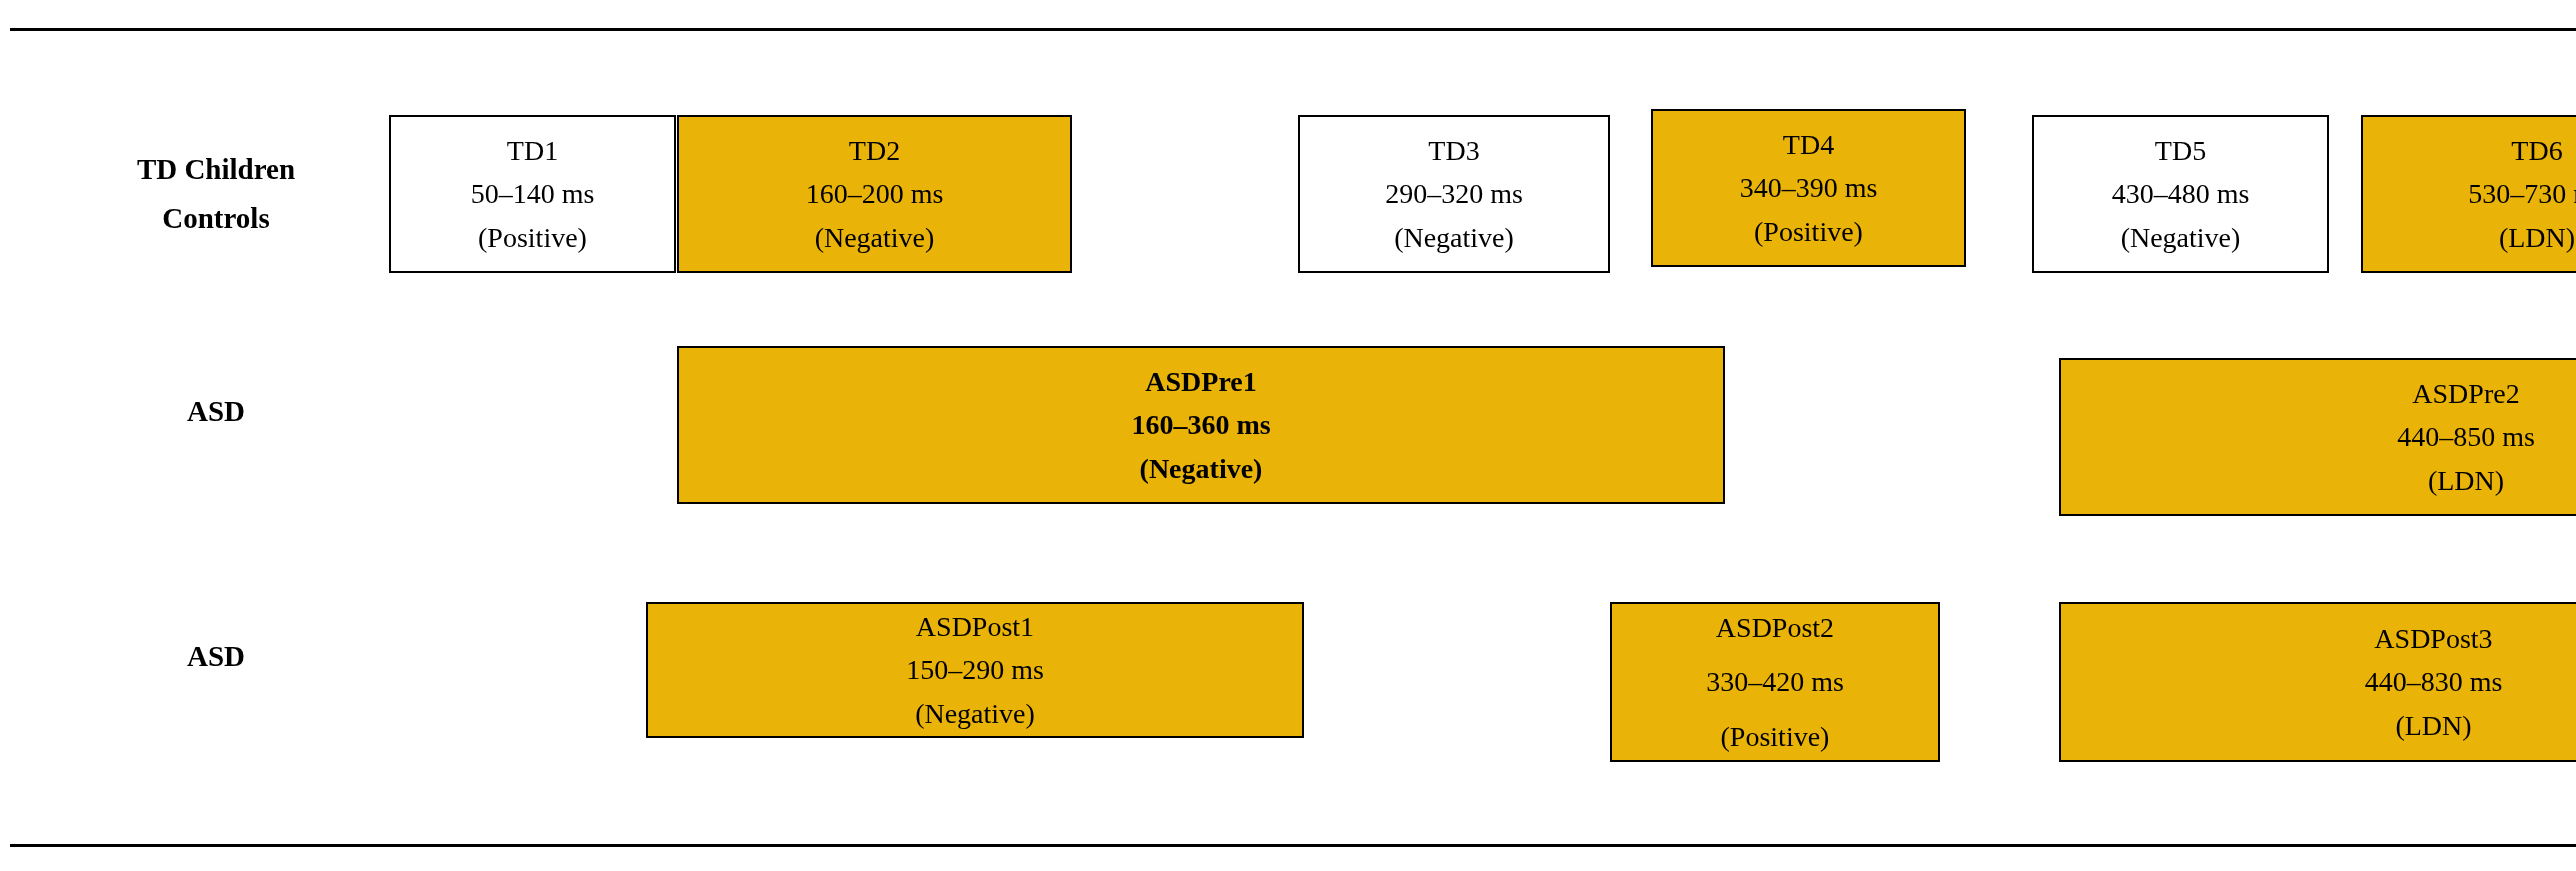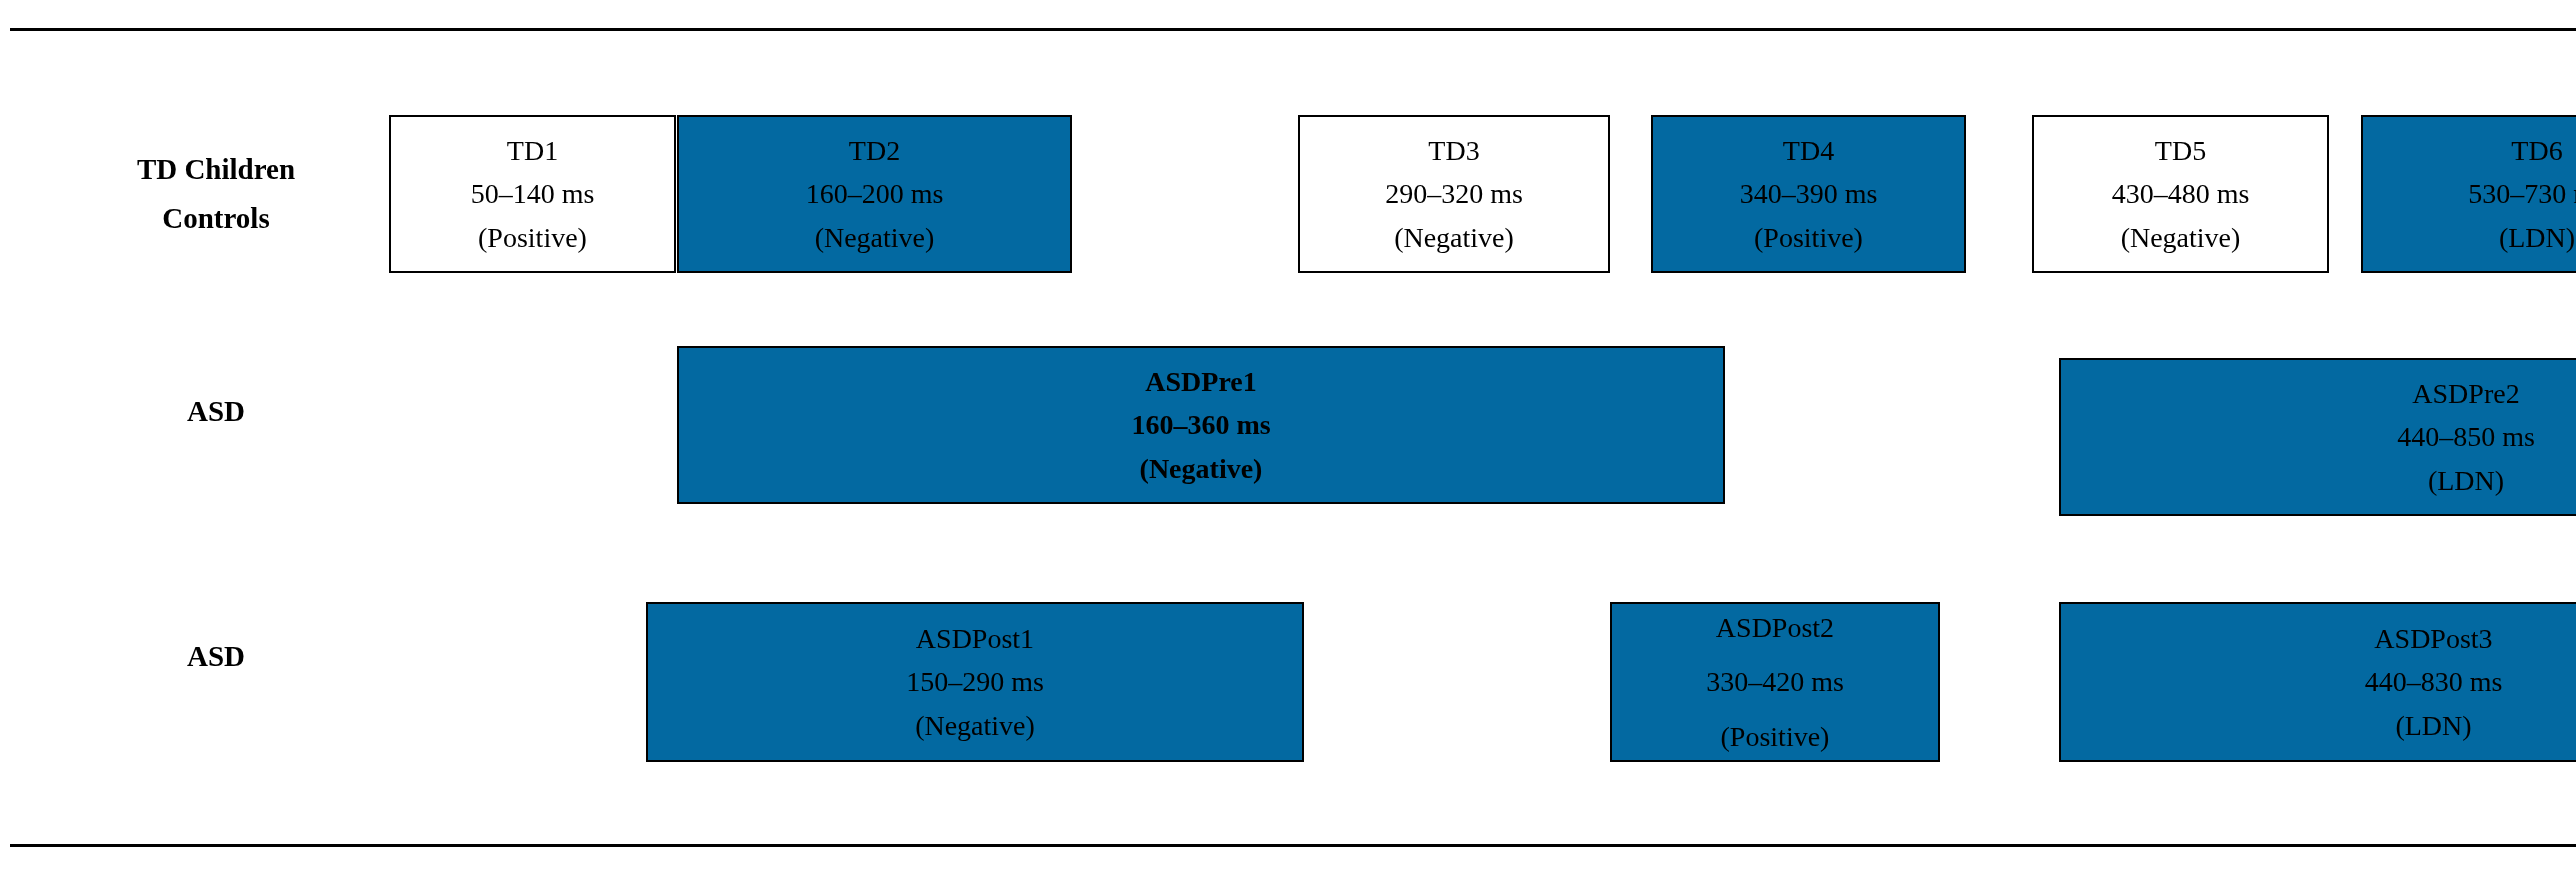--- a/index.html
+++ b/index.html
@@ -42,21 +42,21 @@
     flex-direction: column;
     align-items: center;
     justify-content: center;
     row-gap: 14px;
     text-align: center;
     font-size: 28px;
     line-height: 1.05;
     white-space: nowrap;
   }
   .box.white { background: #ffffff; }
-  .box.gray  { background: #0369a1; }
+  .box.gray  { background: #eab308; }
 </style>
 </head>
 <body>
 
 <div class="canvas">
   <div class="rule rule-top"></div>
   <div class="rule rule-bottom"></div>
   <div id="rows-root">
       <div class="row-label" style="top: 145px;">
         <div>TD Children</div>
@@ -70,21 +70,21 @@
       <div class="box gray" style="left: 677px; width: 395px; top: 115px; height: 158px;">
         <div>TD2</div>
         <div>160–200 ms</div>
         <div>(Negative)</div>
       </div>
       <div class="box white" style="left: 1298px; width: 312px; top: 115px; height: 158px;">
         <div>TD3</div>
         <div>290–320 ms</div>
         <div>(Negative)</div>
       </div>
-      <div class="box gray" style="left: 1651px; width: 315px; top: 115px; height: 158px;">
+      <div class="box gray" style="left: 1651px; width: 315px; top: 109px; height: 158px;">
         <div>TD4</div>
         <div>340–390 ms</div>
         <div>(Positive)</div>
       </div>
       <div class="box white" style="left: 2016px; width: 297px; top: 115px; height: 158px; margin-left: 16px;">
         <div>TD5</div>
         <div>430–480 ms</div>
         <div>(Negative)</div>
       </div>
       <div class="box gray" style="left: 2361px; width: 352px; top: 115px; height: 158px;">
@@ -101,21 +101,21 @@
         <div>(Negative)</div>
       </div>
       <div class="box gray" style="left: 2059px; width: 814px; top: 358px; height: 158px;">
         <div>ASDPre2</div>
         <div>440–850 ms</div>
         <div>(LDN)</div>
       </div>
       <div class="row-label" style="top: 632px;">
         <div>ASD</div>
       </div>
-      <div class="box gray" style="left: 646px; width: 658px; top: 602px; height: 160px;">
+      <div class="box gray" style="left: 646px; width: 658px; top: 602px; height: 136px;">
         <div>ASDPost1</div>
         <div>150–290 ms</div>
         <div>(Negative)</div>
       </div>
       <div class="box gray" style="left: 1610px; width: 330px; top: 602px; height: 160px; gap: 25px;">
         <div>ASDPost2</div>
         <div>330–420 ms</div>
         <div>(Positive)</div>
       </div>
       <div class="box gray" style="left: 2059px; width: 749px; top: 602px; height: 160px;">

